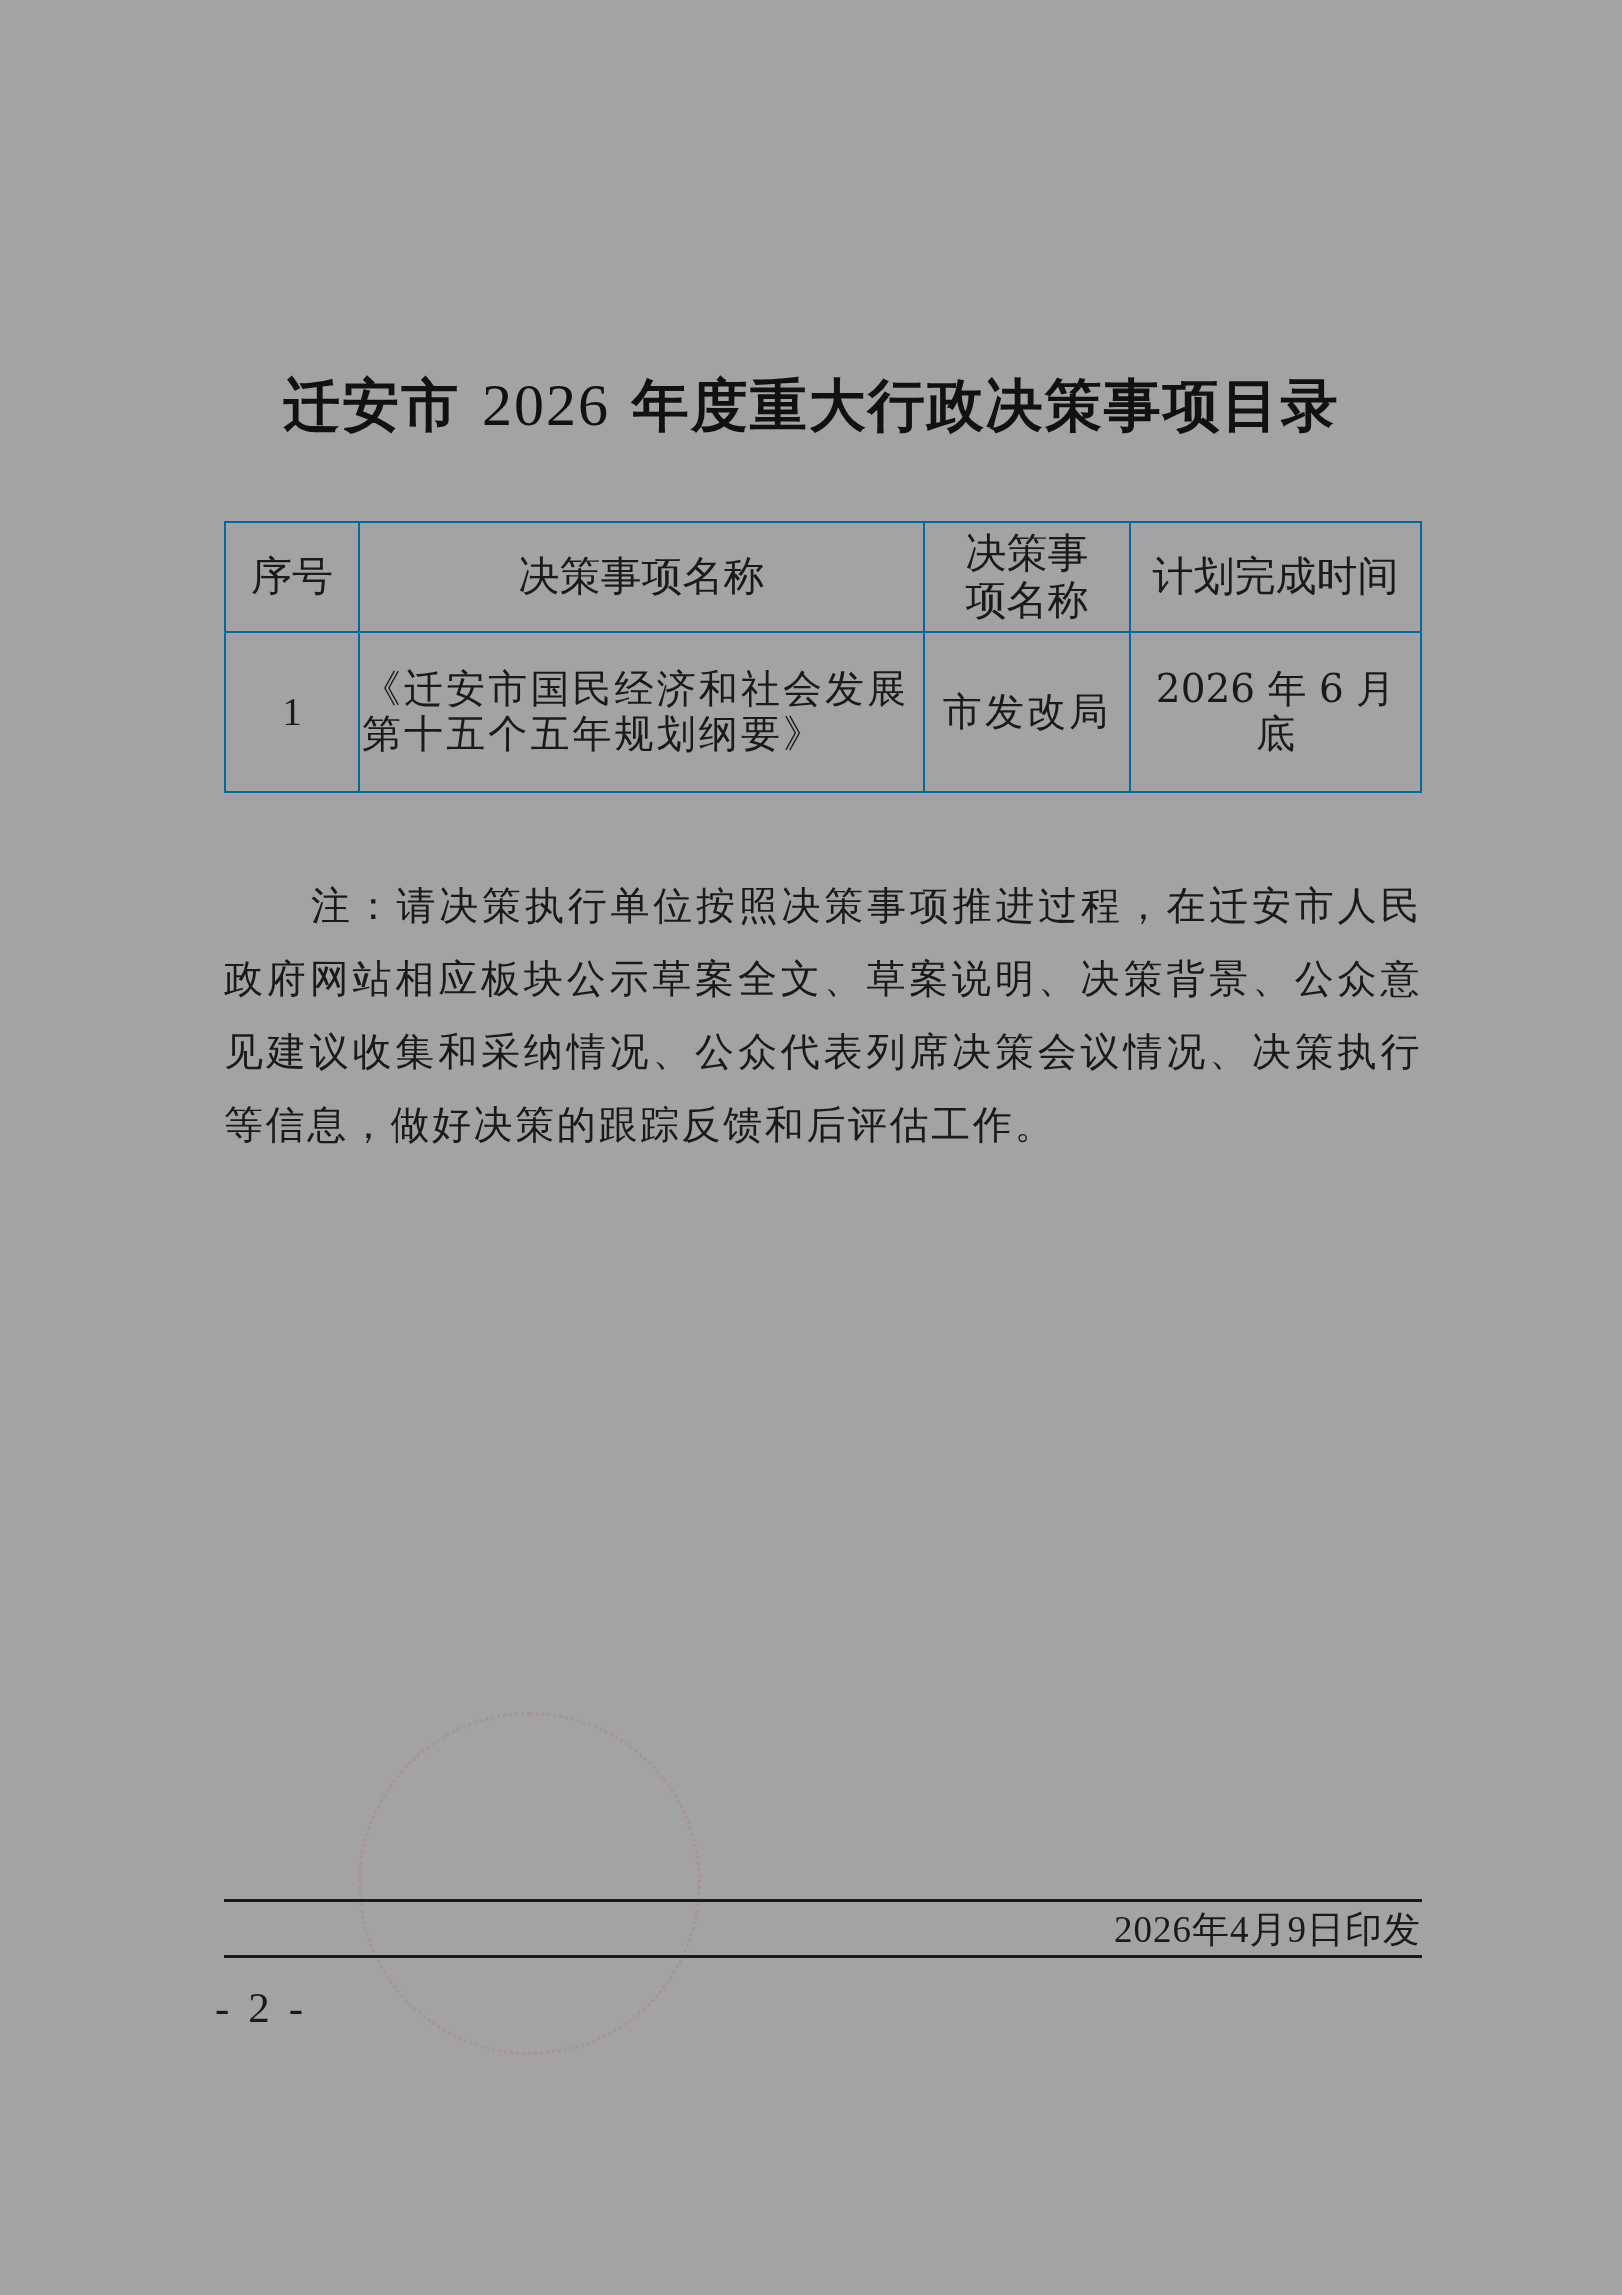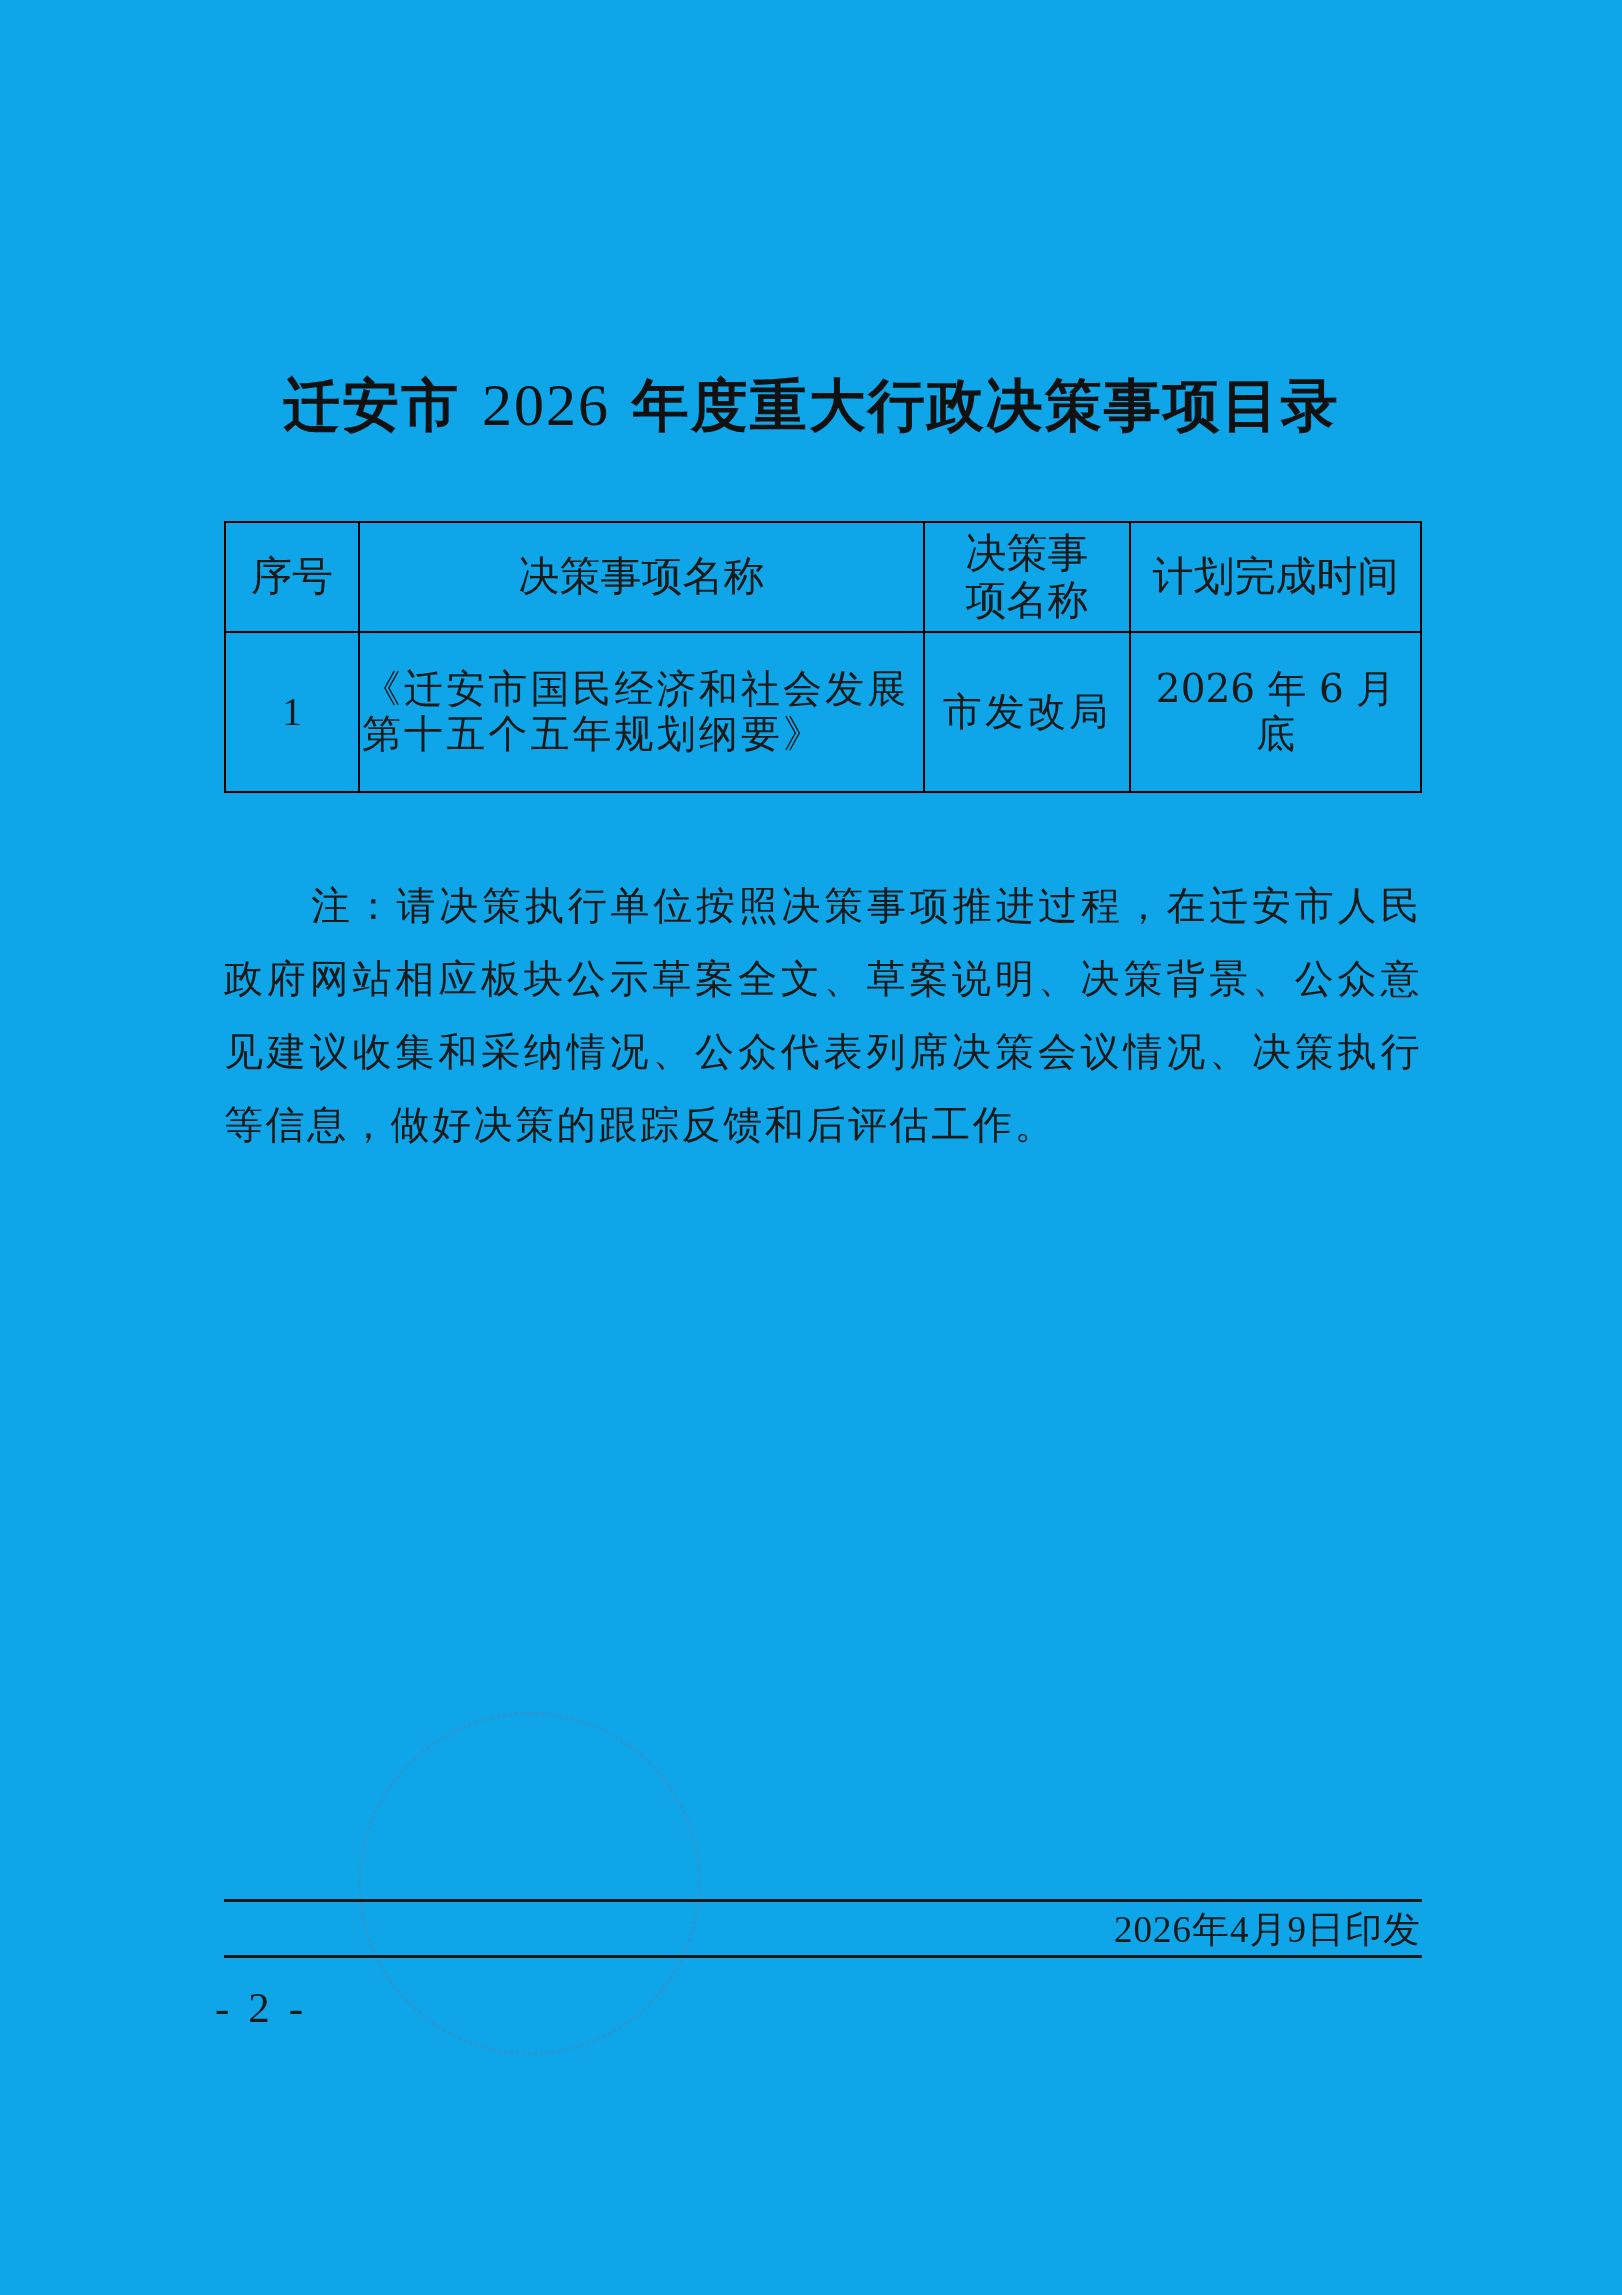--- a/index.html
+++ b/index.html
@@ -12,21 +12,21 @@
       height: 2295px;
       position: relative;
       overflow: hidden;
       font-family: "DejaVu Serif", "Liberation Serif", serif;
       color: #1a1a1a;
     }
     .page {
       position: absolute;
       left: 0; top: 0;
       width: 1623px; height: 2295px;
-      background: #0ea5e9;
+      background: #a3a3a3;
     }
     .doc-title {
       position: absolute;
       left: 0; width: 1623px;
       top: 368px;
       text-align: center;
       font-size: 57px;
       font-weight: bold;
       letter-spacing: 2px;
       color: #111;
@@ -38,21 +38,21 @@
     }
     table.decisions {
       position: absolute;
       left: 224px;
       top: 521px;
       width: 1196px;
       border-collapse: collapse;
       table-layout: fixed;
     }
     table.decisions th, table.decisions td {
-      border: 2px solid #000000;
+      border: 2px solid #0369a1;
       text-align: center;
       vertical-align: middle;
       font-weight: normal;
       font-size: 39px;
       line-height: 1.15;
       color: #1a1a1a;
       padding: 0 7.2px;
       margin-top: 16px;
     }
     table.decisions th { height: 108px; font-size: 41px; }

